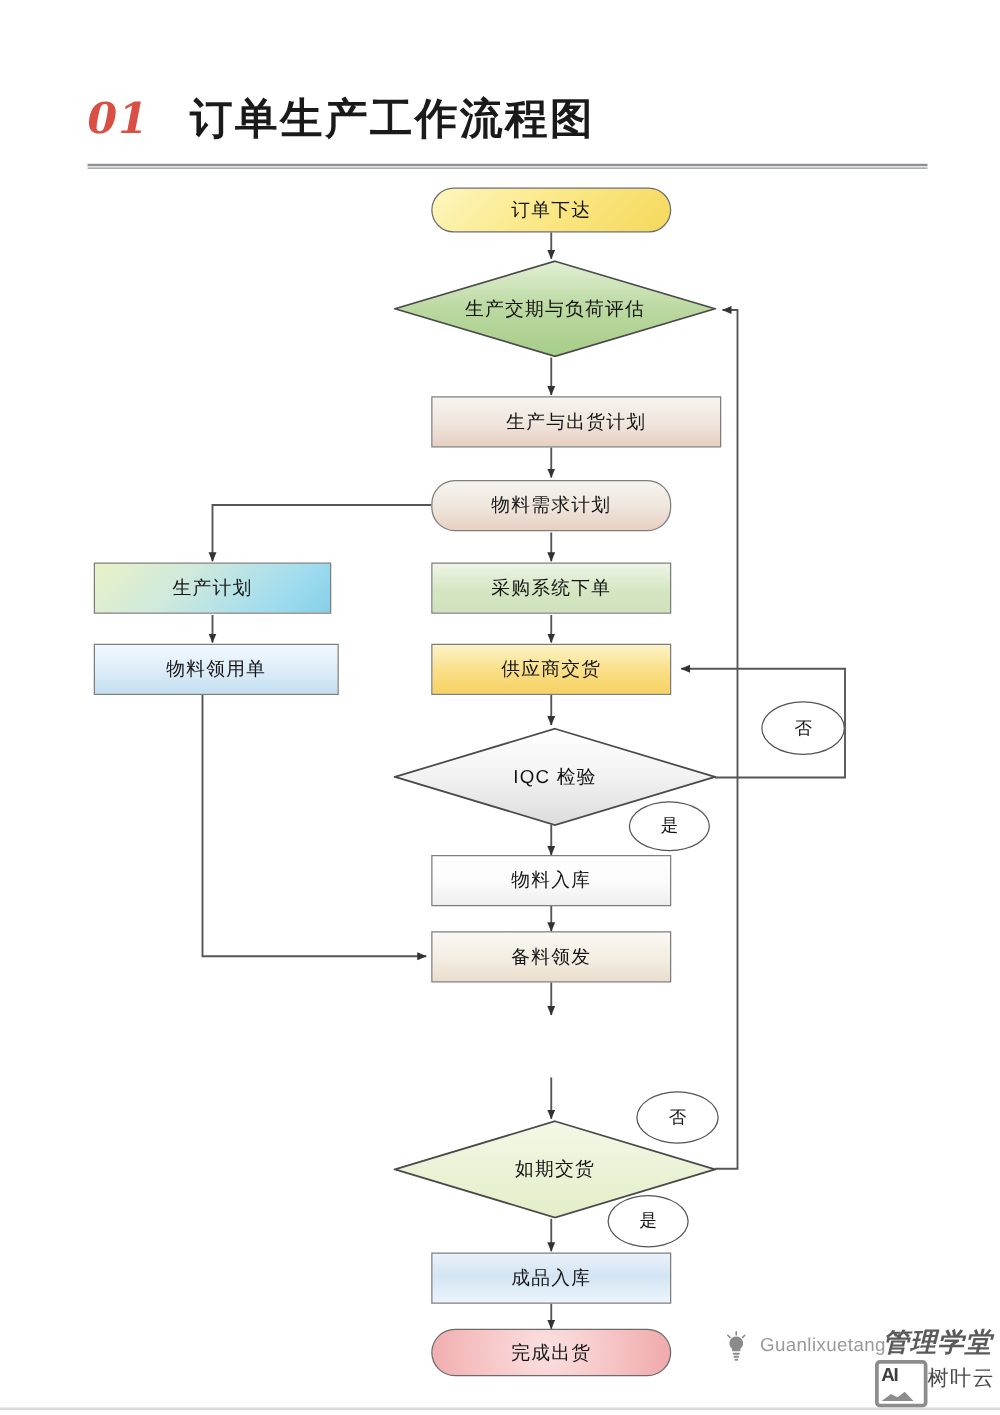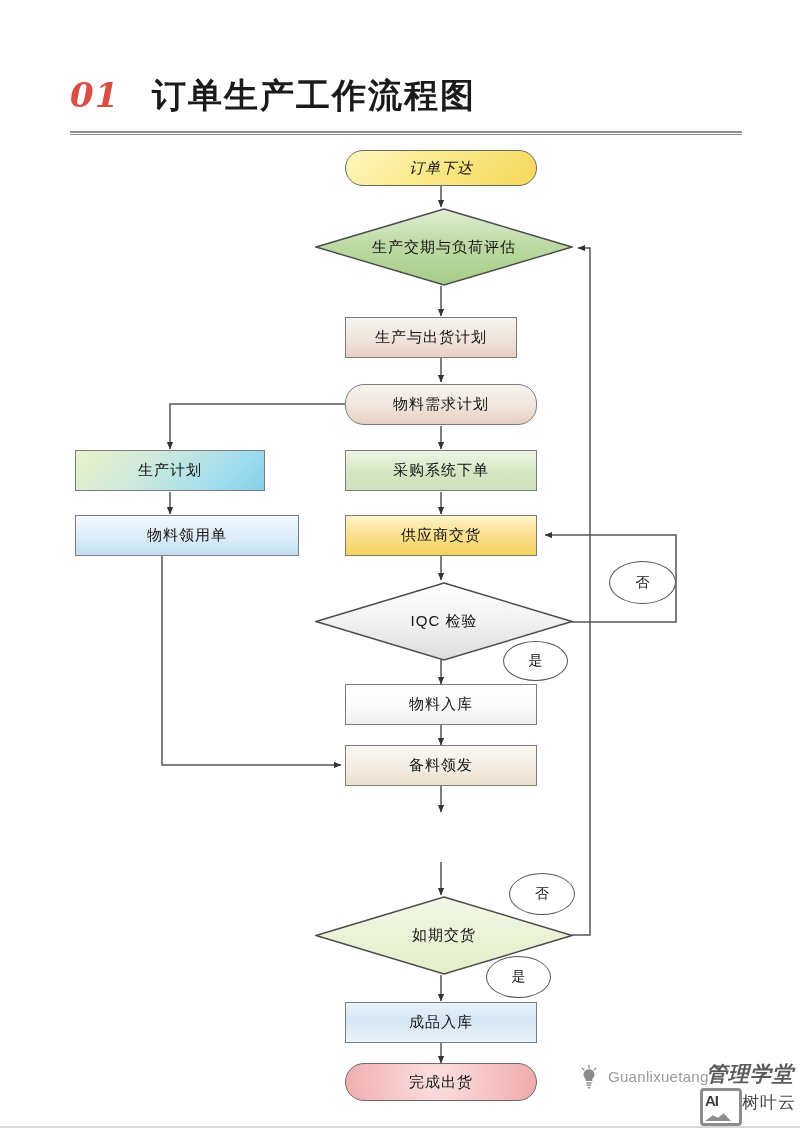--- a/index.html
+++ b/index.html
@@ -130,51 +130,51 @@
       <path d="M441,975 L441,1001"></path>
 
       <path d="M441,1043 L441,1063"></path>
 
       <path d="M572,622 L676,622 L676,535 L545,535"></path>
 
       <path d="M572,935 L590,935 L590,248 L578,248"></path>
     </g>
   </svg>
 
-  <div class="node pill f-start" style="left:345px;top:150px;width:192px;height:36px;font-style:italic;">
+  <div class="node pill f-start" style="left:345px;top:150px;width:192px;height:36px;">
     <span>订单下达</span>
   </div>
 
   <div class="dia-wrap" style="left:315px;top:208px;width:258px;height:78px;">
     <svg width="258" height="78" viewBox="0 0 258 78" xmlns="http://www.w3.org/2000/svg">
       <defs>
         <linearGradient id="gAssess" x1="0" y1="0" x2="0" y2="1">
           <stop offset="0%" stop-color="#e2efd5"></stop>
           <stop offset="48%" stop-color="#bcd9a2"></stop>
           <stop offset="100%" stop-color="#a7cd88"></stop>
         </linearGradient>
       </defs>
       <polygon points="129,1 257,39 129,77 1,39" fill="url(#gAssess)" stroke="#4a4a4a" stroke-width="1.4"></polygon>
     </svg>
     <div class="dia-label">生产交期与负荷评估</div>
   </div>
 
-  <div class="node box f-beige" style="left:345px;top:317px;width:172px;height:41px;justify-content:center;">
+  <div class="node box f-beige" style="left:345px;top:317px;width:232px;height:41px;justify-content:center;">
     <span>生产与出货计划</span>
   </div>
 
   <div class="node box f-beige" style="left:345px;top:384px;width:192px;height:41px;border-radius:19px;">
     <span>物料需求计划</span>
   </div>
 
   <div class="node box f-cyan" style="left:75px;top:450px;width:190px;height:41px;">
     <span>生产计划</span>
   </div>
 
-  <div class="node box f-blue" style="left:75px;top:515px;width:224px;height:41px;">
+  <div class="node box f-blue" style="left:75px;top:515px;width:196px;height:41px;">
     <span>物料领用单</span>
   </div>
 
   <div class="node box f-green" style="left:345px;top:450px;width:192px;height:41px;">
     <span>采购系统下单</span>
   </div>
 
   <div class="node box f-yellow" style="left:345px;top:515px;width:192px;height:41px;">
     <span>供应商交货</span>
   </div>

